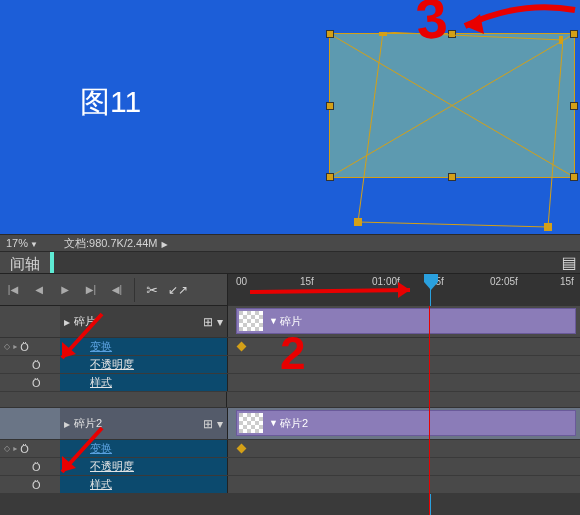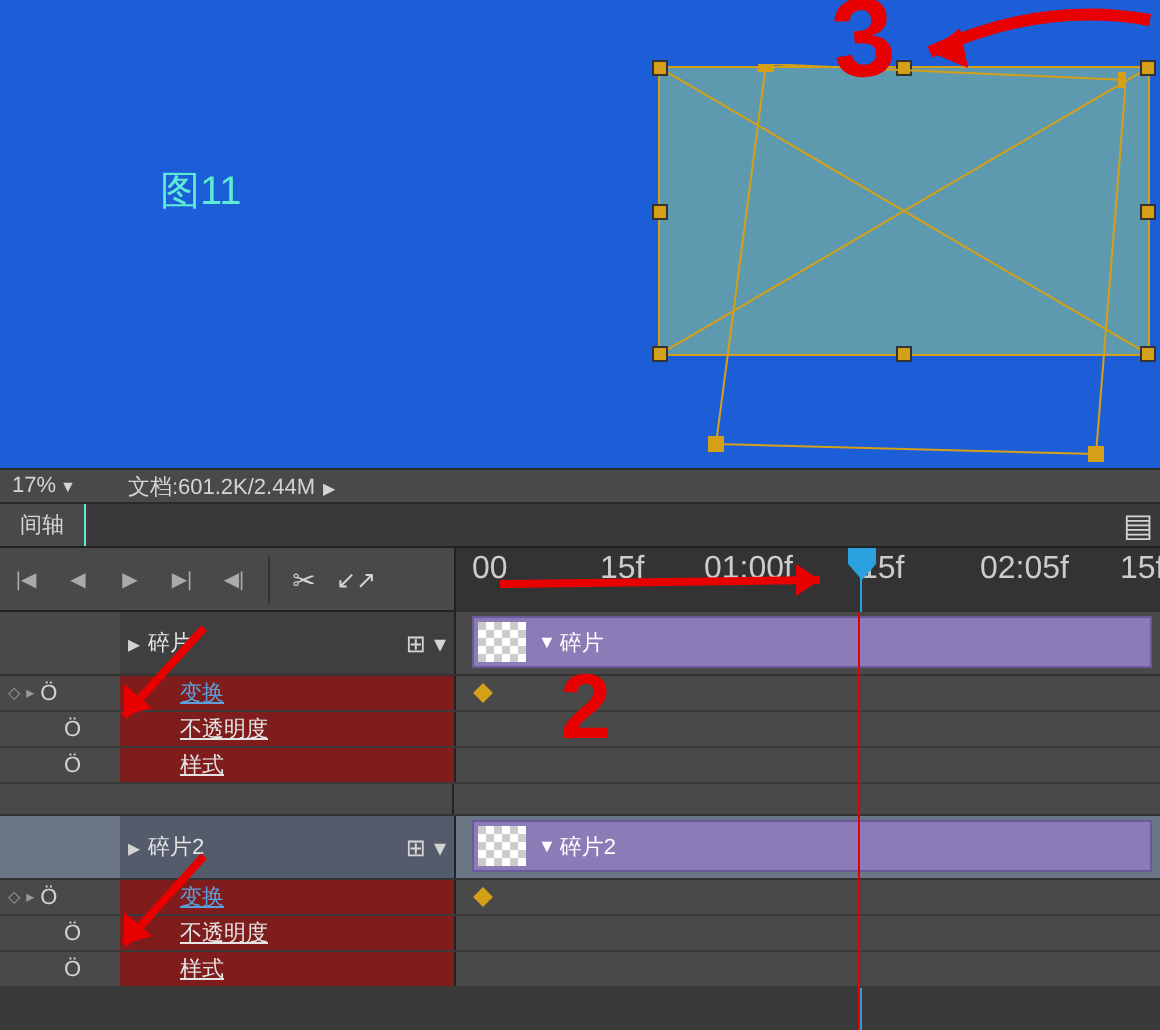--- a/index.html
+++ b/index.html
@@ -1,39 +1,39 @@
 <!DOCTYPE html>
 <html><head>
 <meta charset="utf-8">
 <style>
 * { margin: 0; padding: 0; box-sizing: border-box; font-family: "Microsoft YaHei", sans-serif; }
 body { width: 580px; height: 515px; background: #3a3a3a; overflow: hidden; }
 .canvas-area { height: 234px; background: #1c5ed8; position: relative; }
-.canvas-label { position: absolute; top: 82px; left: 80px; color: #5eead4; font-size: 20px; }
+.canvas-label { position: absolute; top: 82px; left: 80px; color: #ffffff; font-size: 30px; }
 .selection-box { position: absolute; top: 33px; left: 329px; width: 246px; height: 145px; border: 1px solid #d4a017; background: #5d9ab0; }
 .sel-handle { position: absolute; width: 8px; height: 8px; background: #d4a017; border: 1px solid #333; }
 .sel-x { position: absolute; top: 0; left: 0; width: 100%; height: 100%; }
 .free-quad { position: absolute; top: 32px; left: 353px; width: 210px; height: 200px; pointer-events: none; }
 .anno-3 { position: absolute; top: -14px; left: 416px; color: #e80000; font-size: 56px; font-weight: bold; transform: rotate(-5deg); }
 .anno-arrow-3 { position: absolute; top: 4px; left: 440px; }
 .status-bar { height: 18px; background: #494949; border-top: 1px solid #2a2a2a; border-bottom: 1px solid #2a2a2a; display: flex; align-items: center; color: #d4d4d4; font-size: 11px; }
 .zoom { padding: 0 6px; cursor: pointer; }
 .zoom-arrow { font-size: 8px; margin-left: 2px; }
 .doc-info { margin-left: 20px; }
 .doc-arrow { font-size: 8px; margin-left: 4px; }
 .panel-tab-bar { height: 22px; background: #3a3a3a; border-bottom: 1px solid #222; display: flex; }
-.panel-tab { background: #494949; color: #d4d4d4; font-size: 11px; padding: 3px 10px; border-right: 1px solid #5eead4; }
+.panel-tab { background: #494949; color: #d4d4d4; font-size: 15px; padding: 3px 10px; border-right: 4px solid #5eead4; }
 .panel-menu { margin-left: auto; width: 22px; display: flex; align-items: center; justify-content: center; color: #d4d4d4; }
 .transport { height: 32px; background: #494949; border-bottom: 1px solid #222; display: flex; align-items: center; position: relative; }
 .tbtn { width: 26px; height: 20px; display: flex; align-items: center; justify-content: center; color: #aaa; font-size: 10px; cursor: pointer; }
 .vdiv { width: 1px; height: 24px; background: #333; margin: 0 4px; }
 .scissors { font-size: 14px; color: #d4d4d4; }
 .audio-icon { font-size: 12px; color: #d4d4d4; }
 .ruler-wrap { position: absolute; left: 227px; right: 0; top: 0; height: 32px; background: #333; border-left: 1px solid #222; }
-.ruler-tick { position: absolute; top: 2px; color: #ccc; font-size: 16px; }
+.ruler-tick { position: absolute; top: 2px; color: #ccc; font-size: 10px; }
 .playhead { position: absolute; top: 0; width: 14px; height: 16px; }
 .playhead svg { display: block; }
 .playline { position: absolute; top: 14px; width: 1px; height: 300px; background: #2aa0de; }
 .timeline-body { position: relative; background: #494949; }
 .layer-row { height: 32px; display: flex; border-bottom: 1px solid #333; }
 .layer-row.selected .l-left, .layer-row.selected .l-right { background: #6a7586; }
 .layer-row.selected .l-mid { background: #545b6a; }
 .l-left { width: 60px; background: #494949; display: flex; align-items: center; }
 .l-mid { width: 167px; background: #3f3f3f; display: flex; align-items: center; padding-left: 4px; }
 .l-name { color: #e4e4e4; font-size: 11px; margin-left: 4px; }
@@ -41,21 +41,21 @@
 .licon { font-size: 12px; color: #d4d4d4; }
 .l-right { flex: 1; background: #494949; position: relative; border-left: 1px solid #222; }
 .clip { position: absolute; top: 2px; height: 26px; background: #8b7cb8; border: 1px solid #6a5a9a; display: flex; align-items: center; }
 .clip-thumb { width: 24px; height: 20px; background: repeating-conic-gradient(#fff 0 25%, #ccc 0 50%) 0 0/8px 8px; margin: 0 2px; }
 .clip-disclosure { color: #fff; font-size: 9px; margin-left: 4px; }
 .clip-label { color: #fff; font-size: 11px; margin-left: 2px; }
 .prop-row { height: 18px; display: flex; border-bottom: 1px solid #3a3a3a; }
 .p-left { width: 60px; background: #494949; display: flex; align-items: center; gap: 3px; padding-left: 4px; }
 .p-dia { color: #999; font-size: 8px; }
 .p-stop { color: #d4d4d4; font-size: 11px; }
-.p-mid { width: 167px; background: #7f1d1d; display: flex; align-items: center; padding-left: 30px; }
+.p-mid { width: 167px; background: #0c4a6e; display: flex; align-items: center; padding-left: 30px; }
 .p-name { font-size: 11px; }
 .p-name.link { color: #5aa0de; text-decoration: underline; }
 .p-name.plain { color: #e4e4e4; text-decoration: underline; }
 .p-right { flex: 1; background: #494949; border-left: 1px solid #222; position: relative; }
 .keyframe { position: absolute; top: 5px; width: 7px; height: 7px; background: #d4a017; transform: rotate(45deg); }
 .spacer-row { height: 16px; background: #494949; border-bottom: 1px solid #333; display: flex; }
 .spacer-mid { width: 227px; border-right: 1px solid #222; }
 .anno-2 { position: absolute; color: #e80000; font-size: 46px; font-weight: bold; }
 .anno-arrow { position: absolute; }
 .red-line { position: absolute; width: 1px; background: #e80000; }
@@ -88,41 +88,41 @@
   </svg>
   <div class="anno-3">3</div>
   <svg class="anno-arrow-3" width="140" height="40">
     <path d="M 135 6 Q 80 -4 25 22" stroke="#e80000" stroke-width="6" fill="none"></path>
     <polygon points="25,22 40,10 44,30" fill="#e80000"></polygon>
   </svg>
 </div>
 
 <div class="status-bar">
   <span class="zoom"><span>17%</span><span class="zoom-arrow">▼</span></span>
-  <span class="doc-info"><span>文档</span>:<span>601.2K/2.44M</span><span class="doc-arrow">▶</span></span>
+  <span class="doc-info"><span>文档</span>:<span>980.7K/2.44M</span><span class="doc-arrow">▶</span></span>
 </div>
 
 <div class="panel-tab-bar">
   <div class="panel-tab">间轴</div>
   <div class="panel-menu">▤</div>
 </div>
 
 <div class="transport">
   <div class="tbtn">|◀</div>
   <div class="tbtn">◀</div>
   <div class="tbtn">▶</div>
   <div class="tbtn">▶|</div>
   <div class="tbtn">◀|</div>
   <div class="vdiv"></div>
   <div class="tbtn scissors">✂</div>
   <div class="tbtn audio-icon">↙↗</div>
   <div class="ruler-wrap">
     <span class="ruler-tick" style="left:8px">00</span>
     <span class="ruler-tick" style="left:72px">15f</span>
-    <span class="ruler-tick" style="left:124px">01:00f</span>
+    <span class="ruler-tick" style="left:144px">01:00f</span>
     <span class="ruler-tick" style="left:202px">15f</span>
     <span class="ruler-tick" style="left:262px">02:05f</span>
     <span class="ruler-tick" style="left:332px">15f</span>
     <div class="playhead" style="left:196px">
       <svg width="14" height="16">
           <polygon points="0,0 14,0 14,8 7,16 0,8" fill="#2aa0de"></polygon>
         </svg>
     </div>
     <div class="playline" style="left:202px"></div>
   </div>

